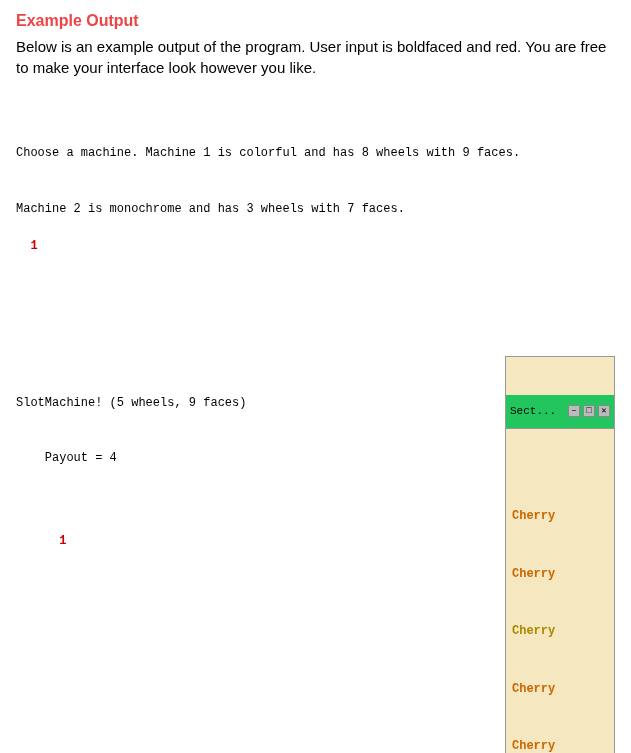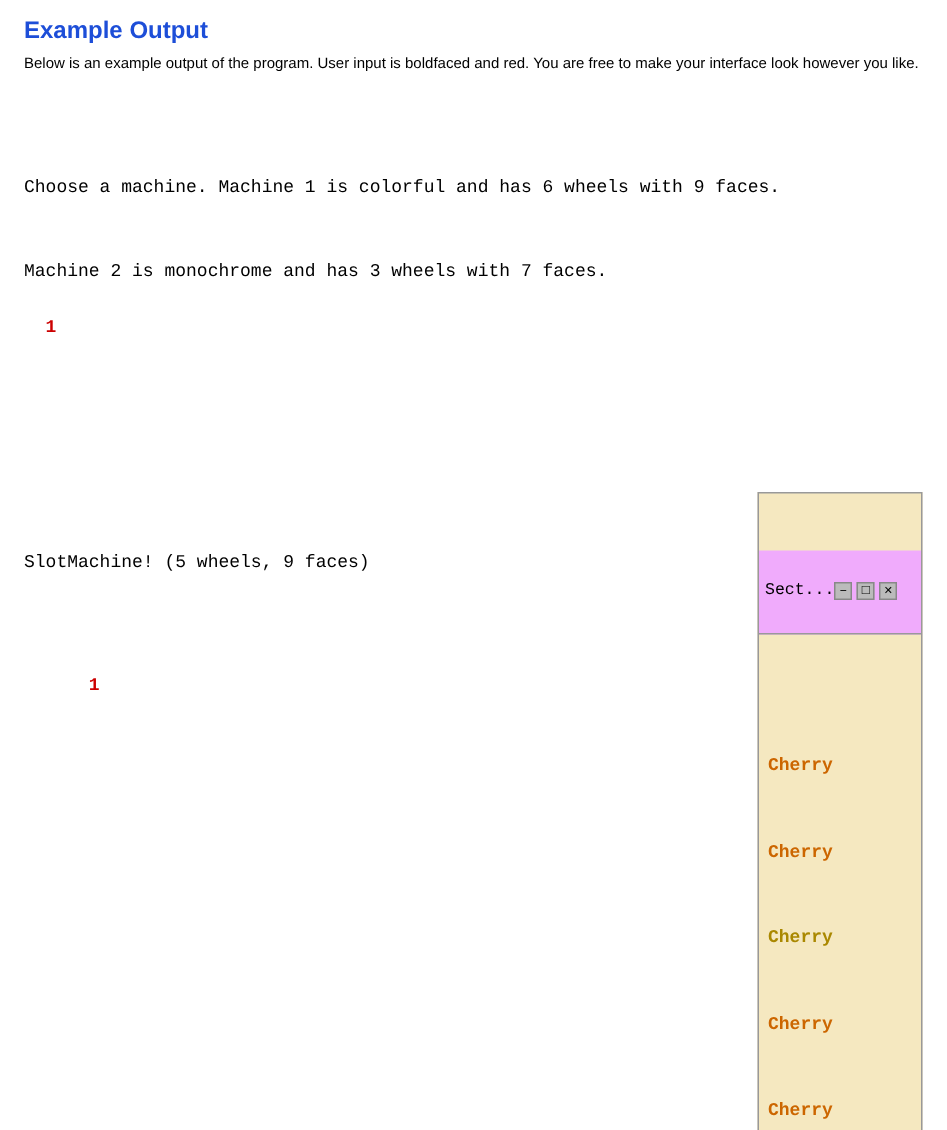--- a/index.html
+++ b/index.html
@@ -6,26 +6,26 @@
     body {
       font-family: Arial, sans-serif;
       font-size: 13px;
       background: #fff;
       color: #000;
       padding: 12px 16px;
       width: 631px;
     }
     h2 {
       font-size: 16px;
-      color: #1d4ed8;
+      color: #ef4444;
       font-weight: bold;
       margin-bottom: 6px;
     }
     .intro-text {
-      font-size: 10px;
+      font-size: 15px;
       margin-bottom: 10px;
       line-height: 1.4;
     }
     .code-area {
       font-family: 'Courier New', Courier, monospace;
       font-size: 12px;
       line-height: 1.55;
       white-space: pre;
       color: #000;
     }
@@ -45,24 +45,25 @@
       width: 110px;
       min-height: 90px;
       border: 1px solid #999;
       background: #f5e8c0;
       font-family: 'Courier New', Courier, monospace;
       font-size: 12px;
       margin-left: 10px;
       flex-shrink: 0;
     }
     .slot-titlebar {
-      background: #f0abfc;
+      background: #22c55e;
       display: flex;
       align-items: center;
-      padding: 19px 4px;
+      justify-content: space-between;
+      padding: 8px 4px;
       font-size: 11px;
       border-bottom: 1px solid #999;
     }
     .slot-titlebar-buttons {
       display: flex;
       gap: 3px;
     }
     .slot-titlebar-btn {
       width: 12px;
       height: 12px;
@@ -84,29 +85,30 @@
     .blank-line { height: 8px; }
   </style>
 </head>
 <body>
 
 <h2>Example Output</h2>
 <p class="intro-text">Below is an example output of the program. User input is boldfaced and red. You are free to make your interface look however you like.</p>
 
 <div class="code-area">
   
-  <div><span>Choose a machine. Machine 1 is colorful and has 6 wheels with 9 faces.</span></div>
+  <div><span>Choose a machine. Machine 1 is colorful and has 8 wheels with 9 faces.</span></div>
   <div><span>Machine 2 is monochrome and has 3 wheels with 7 faces.</span></div>
   <span class="bold-red">1</span>
   <div class="blank-line"></div>
 
   
   <div class="section-block">
     <div class="code-left">
       <div>SlotMachine! (5 wheels, 9 faces)</div>
+      <div>    Payout = 4</div>
       <div class="blank-line"></div>
       <span class="bold-red">1</span>
     </div>
     <div class="slot-window">
       <div class="slot-titlebar">
         <span>Sect...</span>
         <div class="slot-titlebar-buttons">
           <div class="slot-titlebar-btn">–</div>
           <div class="slot-titlebar-btn">□</div>
           <div class="slot-titlebar-btn">✕</div>

